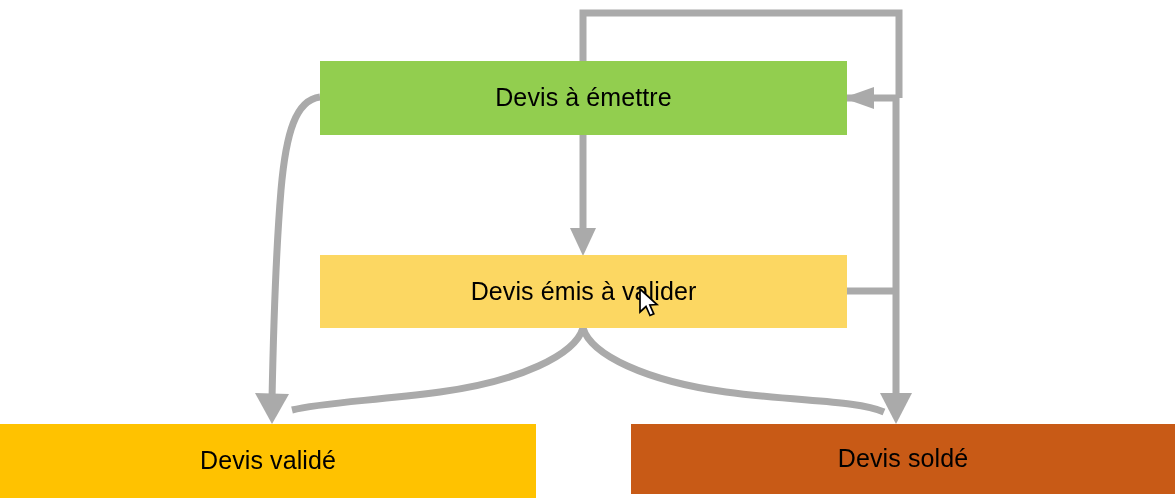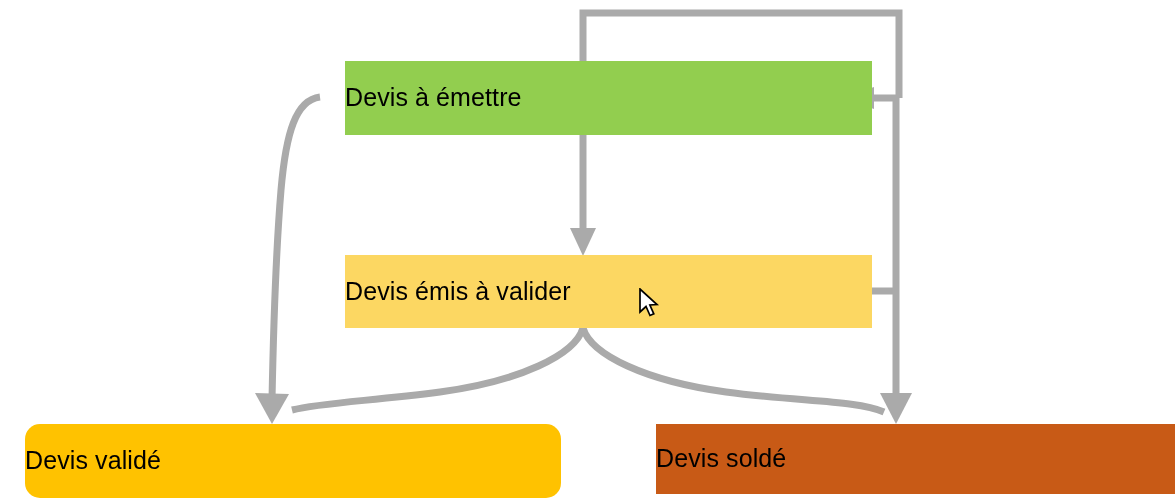--- a/index.html
+++ b/index.html
@@ -24,28 +24,28 @@
     left: 0;
     top: 0;
     width: 1175px;
     height: 503px;
   }
   .node-box {
     position: absolute;
     box-sizing: border-box;
     display: flex;
     align-items: center;
+    justify-content: center;
     color: #000000;
     font-family: "Liberation Sans", sans-serif;
     font-size: 25px;
     line-height: 1.1;
     letter-spacing: 0.1px;
     white-space: nowrap;
     user-select: none;
-    margin-left: 25px;
   }
   .node-label {
     display: block;
     pointer-events: none;
   }
   #node-devis-a-emettre {
     left: 320px;
     top: 61px;
     width: 527px;
     height: 74px;
@@ -57,21 +57,20 @@
     width: 527px;
     height: 73px;
     background: #fcd762;
   }
   #node-devis-valide {
     left: 0px;
     top: 424px;
     width: 536px;
     height: 74px;
     background: #ffc200;
-    border-radius: 15px;
   }
   #node-devis-solde {
     left: 631px;
     top: 424px;
     width: 544px;
     height: 70px;
     background: #c85a16;
   }
   #mouse-cursor {
     position: absolute;

